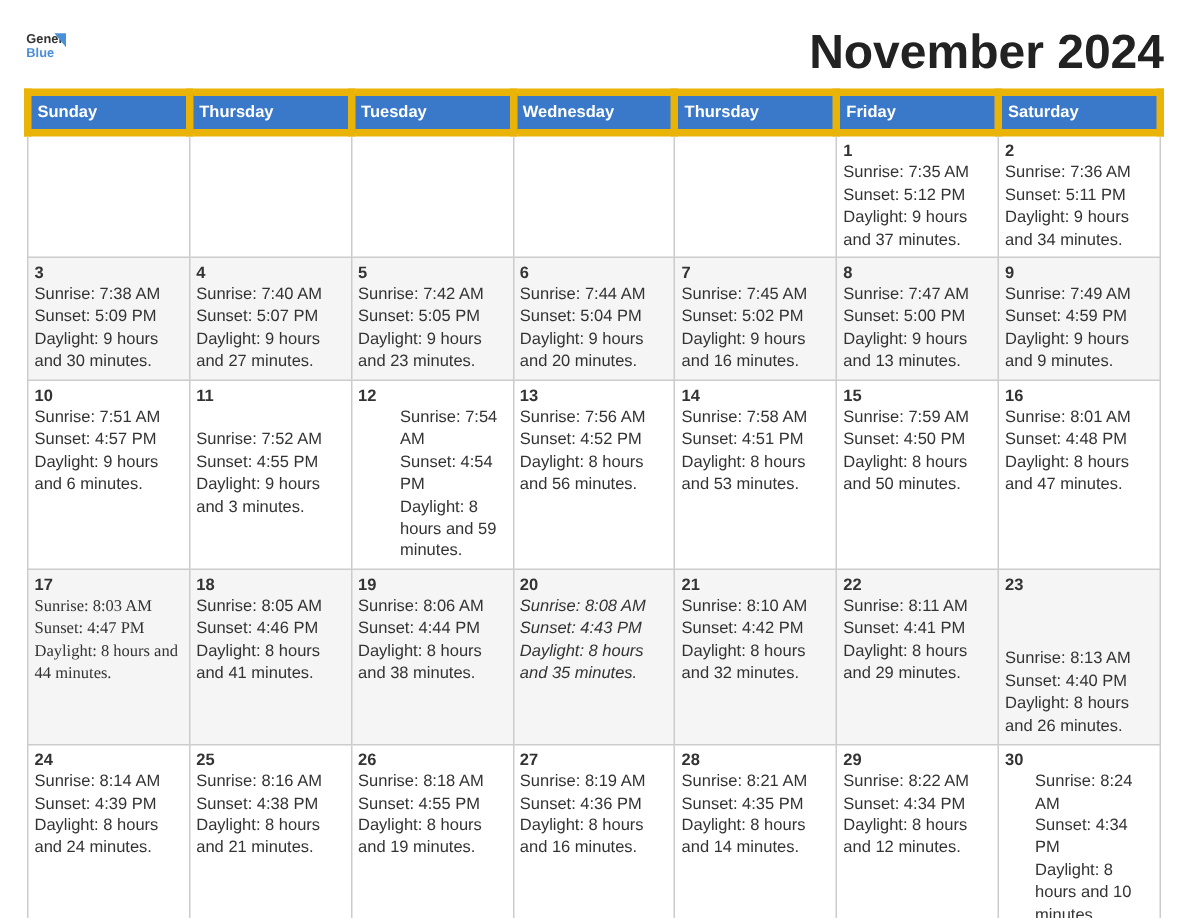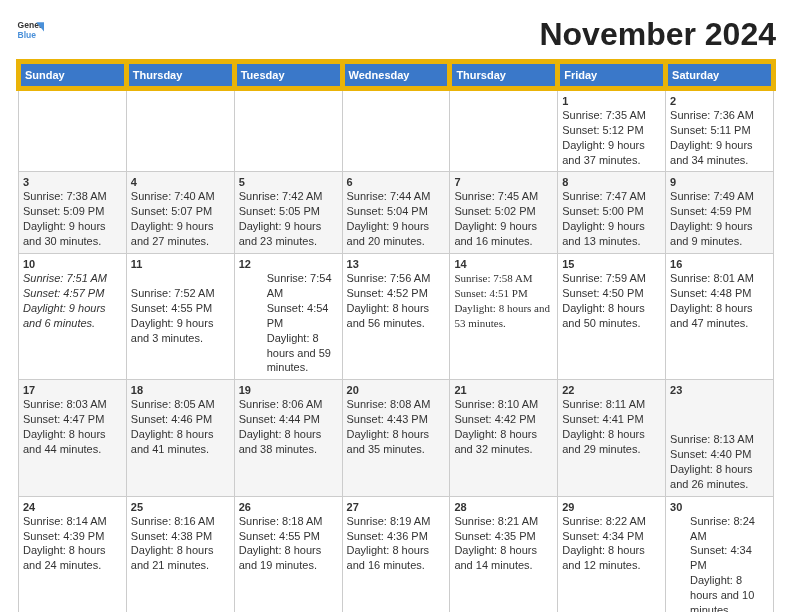--- a/index.html
+++ b/index.html
@@ -167,21 +167,21 @@
         <td>
           <span class="day-number">9</span>
           <div class="day-info" style="white-space: pre-line;">Sunrise: 7:49 AM
 Sunset: 4:59 PM
 Daylight: 9 hours and 9 minutes.</div>
         </td>
       </tr>
       <tr>
         <td>
           <span class="day-number">10</span>
-          <div class="day-info" style="white-space: pre-line; font-style: italic;">Sunrise: 7:51 AM
+          <div class="day-info" style="white-space: pre-line;">Sunrise: 7:51 AM
 Sunset: 4:57 PM
 Daylight: 9 hours and 6 minutes.</div>
         </td>
         <td>
           <span class="day-number">11</span>
           <div class="day-info" style="white-space: pre-line; margin-top: 16px;">Sunrise: 7:52 AM
 Sunset: 4:55 PM
 Daylight: 9 hours and 3 minutes.</div>
         </td>
         <td>
@@ -191,59 +191,59 @@
 Daylight: 8 hours and 59 minutes.</div>
         </td>
         <td>
           <span class="day-number">13</span>
           <div class="day-info" style="white-space: pre-line;">Sunrise: 7:56 AM
 Sunset: 4:52 PM
 Daylight: 8 hours and 56 minutes.</div>
         </td>
         <td>
           <span class="day-number">14</span>
-          <div class="day-info" style="white-space: pre-line; font-family: Liberation Serif, serif;">Sunrise: 7:58 AM
+          <div class="day-info" style="white-space: pre-line;">Sunrise: 7:58 AM
 Sunset: 4:51 PM
 Daylight: 8 hours and 53 minutes.</div>
         </td>
         <td>
           <span class="day-number">15</span>
           <div class="day-info" style="white-space: pre-line;">Sunrise: 7:59 AM
 Sunset: 4:50 PM
 Daylight: 8 hours and 50 minutes.</div>
         </td>
         <td>
           <span class="day-number">16</span>
           <div class="day-info" style="white-space: pre-line;">Sunrise: 8:01 AM
 Sunset: 4:48 PM
 Daylight: 8 hours and 47 minutes.</div>
         </td>
       </tr>
       <tr>
         <td>
           <span class="day-number">17</span>
-          <div class="day-info" style="white-space: pre-line;">Sunrise: 8:03 AM
+          <div class="day-info" style="white-space: pre-line; font-family: Liberation Serif, serif;">Sunrise: 8:03 AM
 Sunset: 4:47 PM
 Daylight: 8 hours and 44 minutes.</div>
         </td>
         <td>
           <span class="day-number">18</span>
           <div class="day-info" style="white-space: pre-line;">Sunrise: 8:05 AM
 Sunset: 4:46 PM
 Daylight: 8 hours and 41 minutes.</div>
         </td>
         <td>
           <span class="day-number">19</span>
           <div class="day-info" style="white-space: pre-line;">Sunrise: 8:06 AM
 Sunset: 4:44 PM
 Daylight: 8 hours and 38 minutes.</div>
         </td>
         <td>
           <span class="day-number">20</span>
-          <div class="day-info" style="white-space: pre-line;">Sunrise: 8:08 AM
+          <div class="day-info" style="white-space: pre-line; font-style: italic;">Sunrise: 8:08 AM
 Sunset: 4:43 PM
 Daylight: 8 hours and 35 minutes.</div>
         </td>
         <td>
           <span class="day-number">21</span>
           <div class="day-info" style="white-space: pre-line;">Sunrise: 8:10 AM
 Sunset: 4:42 PM
 Daylight: 8 hours and 32 minutes.</div>
         </td>
         <td>

